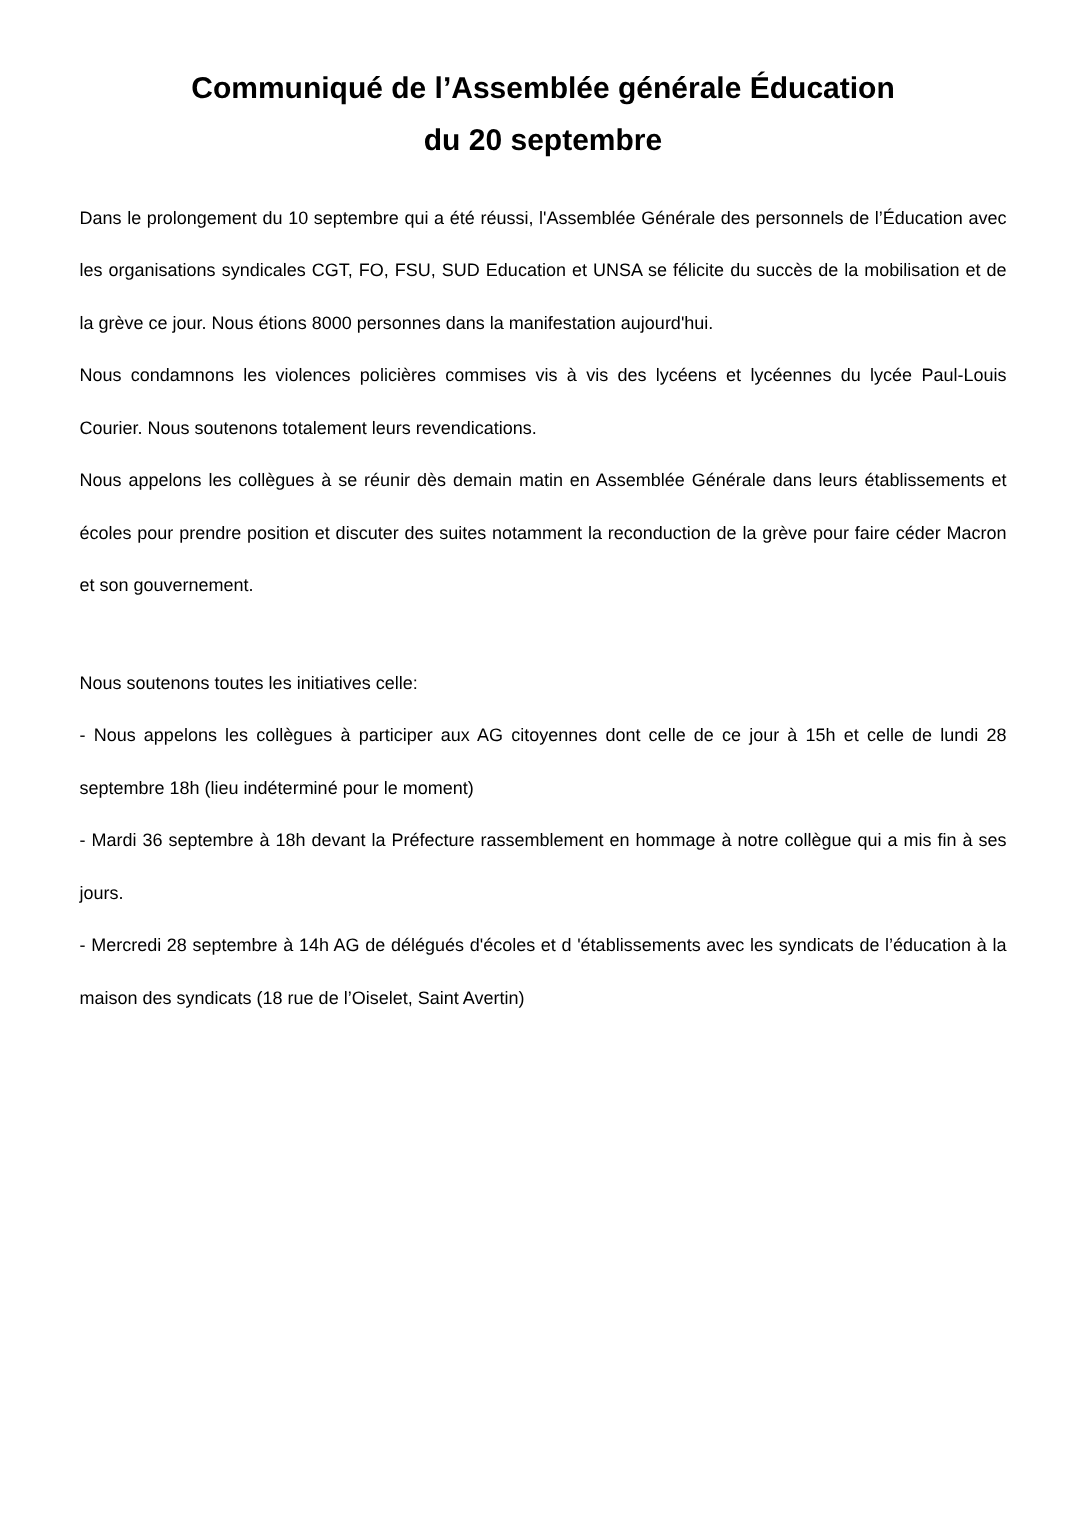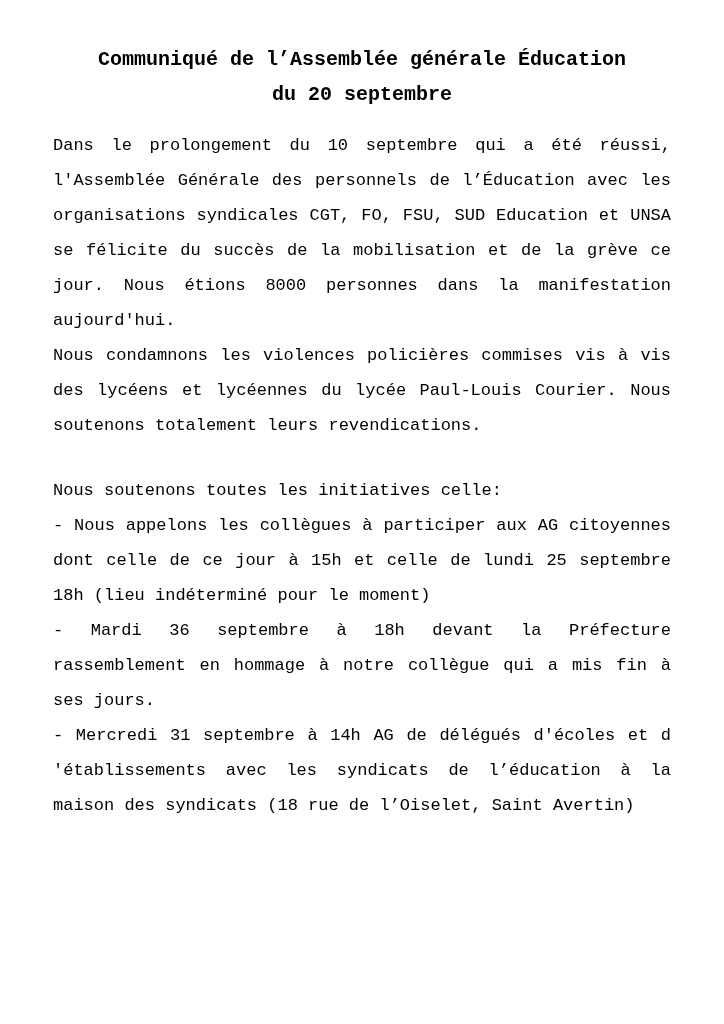--- a/index.html
+++ b/index.html
@@ -6,37 +6,37 @@
     margin: 0;
     padding: 0;
     background: #ffffff;
   }
   .page {
     position: relative;
     width: 724px;
     height: 1024px;
     background: #ffffff;
     color: #000000;
-    font-family: Liberation Mono, monospace;
+    font-family: Liberation Sans, sans-serif;
     box-sizing: border-box;
     padding: 42px 53px 0 53px;
     overflow: hidden;
   }
   .doc-title {
     margin: 0;
     font-size: 20px;
     font-weight: bold;
     line-height: 35px;
     text-align: center;
     color: #000000;
   }
   .title-line { display: block; }
   .doc-body {
     margin-top: 16px;
-    font-size: 17px;
+    font-size: 12px;
     line-height: 35px;
     text-align: justify;
     color: #000000;
   }
   .doc-body p {
     margin: 0;
     padding: 0;
   }
   .blank-line {
     height: 30px;
@@ -48,23 +48,24 @@
 <div class="page">
 
   <h1 class="doc-title">
     <span class="title-line">Communiqué de l’Assemblée générale Éducation</span>
     <span class="title-line">du 20 septembre</span>
   </h1>
 
   <div class="doc-body">
     <p>Dans le prolongement du 10 septembre qui a été réussi, l'Assemblée Générale des personnels de l’Éducation avec les organisations syndicales CGT, FO, FSU, SUD Education et UNSA se félicite du succès de la mobilisation et de la grève ce jour. Nous étions 8000 personnes dans la manifestation aujourd'hui.</p>
     <p>Nous condamnons les violences policières commises vis à vis des lycéens et lycéennes du lycée Paul-Louis Courier. Nous soutenons totalement leurs revendications.</p>
+    <p>Nous appelons les collègues à se réunir dès demain matin en Assemblée Générale dans leurs établissements et écoles pour prendre position et discuter des suites notamment la reconduction de la grève pour faire céder Macron et son gouvernement.</p>
 
     <div class="blank-line"></div>
 
     <p>Nous soutenons toutes les initiatives celle:</p>
 
-    <p>- Nous appelons les collègues à participer aux AG citoyennes dont celle de ce jour à 15h et celle de lundi 25 septembre 18h (lieu indéterminé pour le moment)</p>
+    <p>- Nous appelons les collègues à participer aux AG citoyennes dont celle de ce jour à 15h et celle de lundi 28 septembre 18h (lieu indéterminé pour le moment)</p>
     <p>- Mardi 36 septembre à 18h devant la Préfecture rassemblement en hommage à notre collègue qui a mis fin à ses jours.</p>
-    <p>- Mercredi 31 septembre à 14h AG de délégués d'écoles et d 'établissements avec les syndicats de l’éducation à la maison des syndicats (18 rue de l’Oiselet, Saint Avertin)</p>
+    <p>- Mercredi 28 septembre à 14h AG de délégués d'écoles et d 'établissements avec les syndicats de l’éducation à la maison des syndicats (18 rue de l’Oiselet, Saint Avertin)</p>
   </div>
 
 </div>
 
 </body></html>

